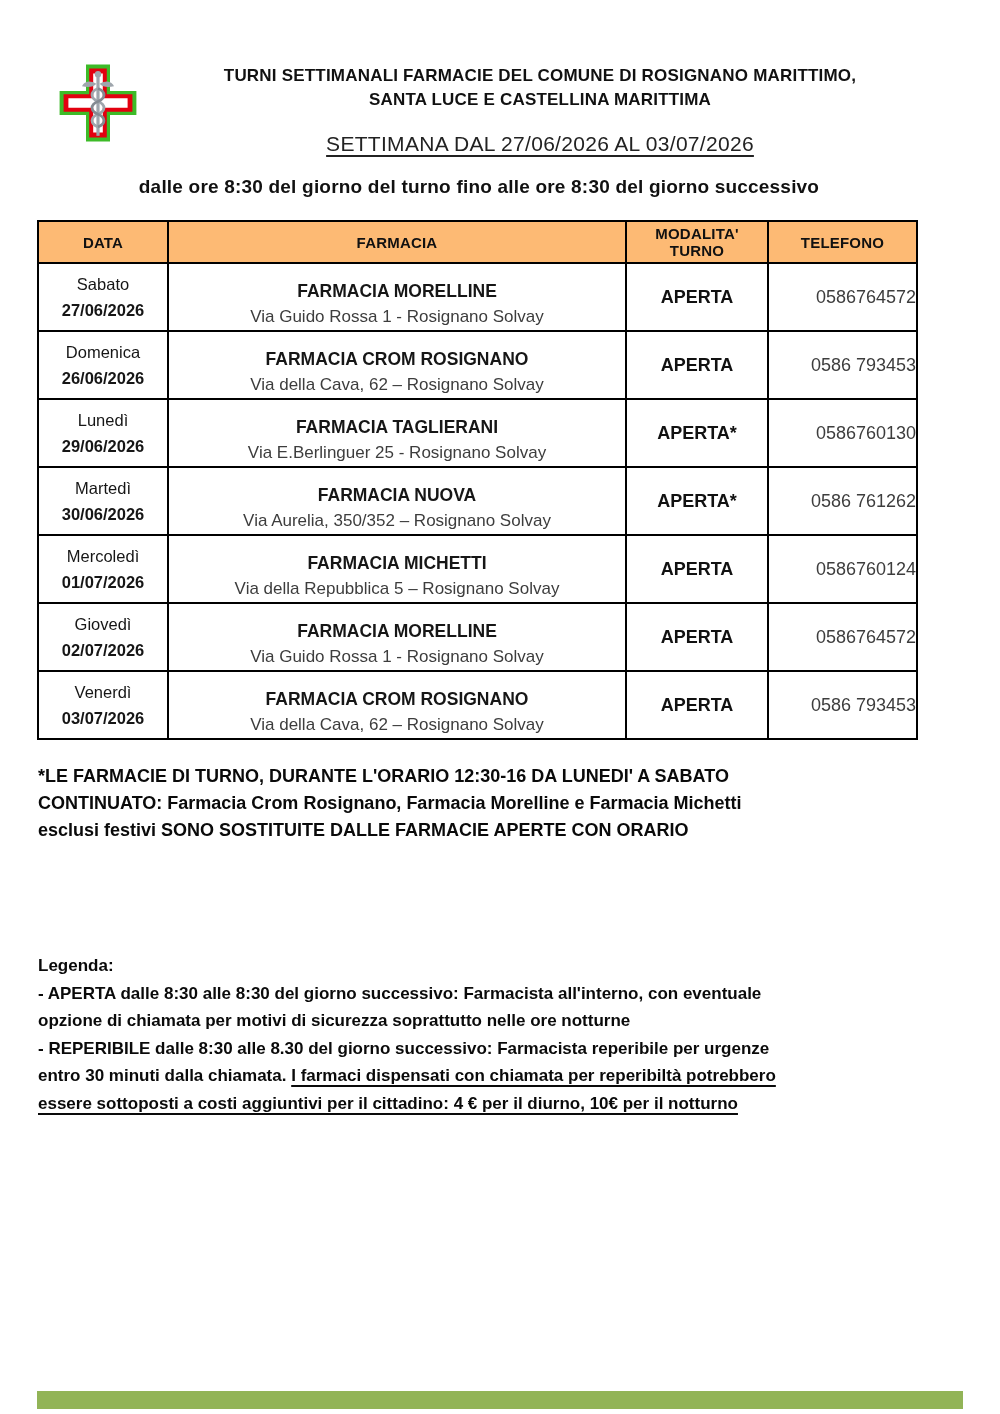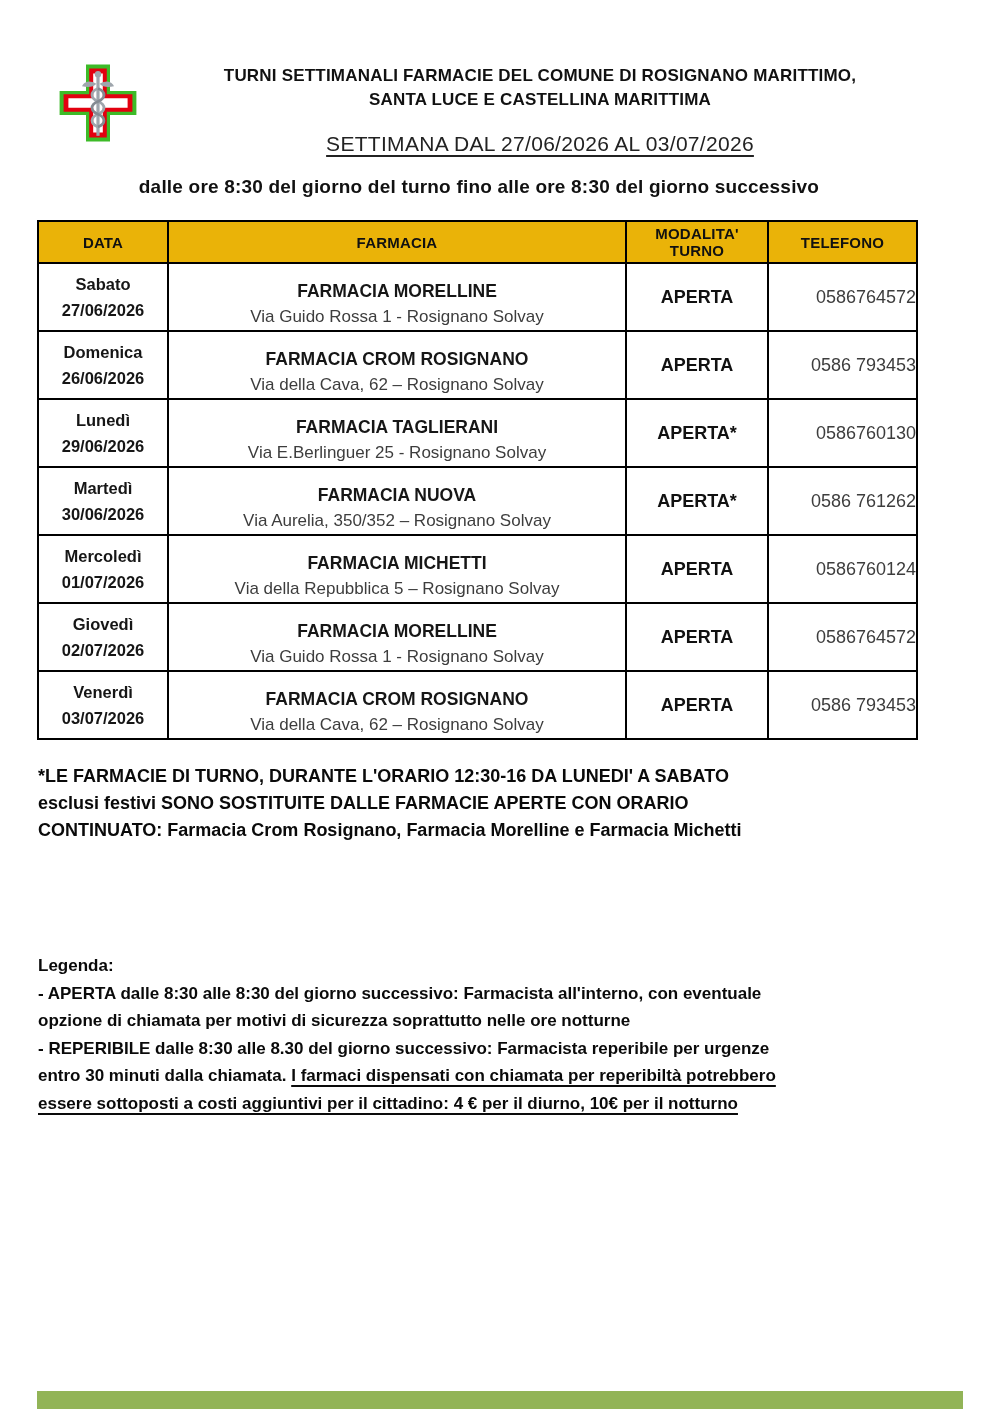--- a/index.html
+++ b/index.html
@@ -26,27 +26,27 @@
   }
 
   
   table.schedule {
     position:absolute; left:37px; top:220px; width:879px;
     border-collapse:collapse; table-layout:fixed;
   }
   table.schedule th, table.schedule td { border:2px solid #000; vertical-align:middle; }
   table.schedule thead tr { height:42px; }
   table.schedule thead th {
-    background:#eab308; font-size:15px; font-weight:bold; color:#111;
+    background:#fdba74; font-size:15px; font-weight:bold; color:#111;
     text-align:center; letter-spacing:0.2px;
   }
   th.col-mode { font-size:13.5px; }
   table.schedule tbody tr { height:68px; }
   td.c-data { text-align:center; }
-  .day  { font-size:16.5px; font-weight:bold; color:#161616; line-height:26px; }
+  .day  { font-size:16.5px; font-weight:normal; color:#161616; line-height:26px; }
   .date { font-size:16.5px; font-weight:bold; color:#161616; line-height:26px; }
   td.c-farm { text-align:center; }
   .pname { font-size:17.5px; font-weight:bold; color:#161616; line-height:26px;margin-top:14px; }
   .paddr { font-size:17px; font-weight:normal; color:#3d3d3d; line-height:26px; }
   td.c-mode { text-align:center; font-size:18px; font-weight:bold; color:#111; }
   td.c-tel  { text-align:right; font-size:18px; font-weight:normal; color:#3d3d3d; }
 
   
   .footnote {
     position:absolute; left:38px; top:763px; font-size:18px; font-weight:bold;
@@ -196,22 +196,22 @@
           <div class="paddr">Via della Cava, 62 – Rosignano Solvay</div>
         </td>
         <td class="c-mode">APERTA</td>
         <td class="c-tel">0586 793453</td>
       </tr>
     </tbody>
   </table>
 
   <div class="footnote">
     <div>*LE FARMACIE DI TURNO, DURANTE L'ORARIO 12:30-16 DA LUNEDI' A SABATO</div>
+    <div>CONTINUATO: Farmacia Crom Rosignano, Farmacia Morelline e Farmacia Michetti</div>
     <div>esclusi festivi SONO SOSTITUITE DALLE FARMACIE APERTE CON ORARIO</div>
-    <div>CONTINUATO: Farmacia Crom Rosignano, Farmacia Morelline e Farmacia Michetti</div>
   </div>
 
   <div class="legend">
     <div>Legenda:</div>
     <div>- APERTA dalle 8:30 alle 8:30 del giorno successivo: Farmacista all'interno, con eventuale</div>
     <div>opzione di chiamata per motivi di sicurezza soprattutto nelle ore notturne</div>
     <div>- REPERIBILE dalle 8:30 alle 8.30 del giorno successivo: Farmacista reperibile per urgenze</div>
     <div><span>entro 30 minuti dalla chiamata. </span><span class="u">I farmaci dispensati con chiamata per reperibiltà potrebbero</span></div>
     <div class="u">essere sottoposti a costi aggiuntivi per il cittadino: 4 € per il diurno, 10€ per il notturno</div>
   </div>

